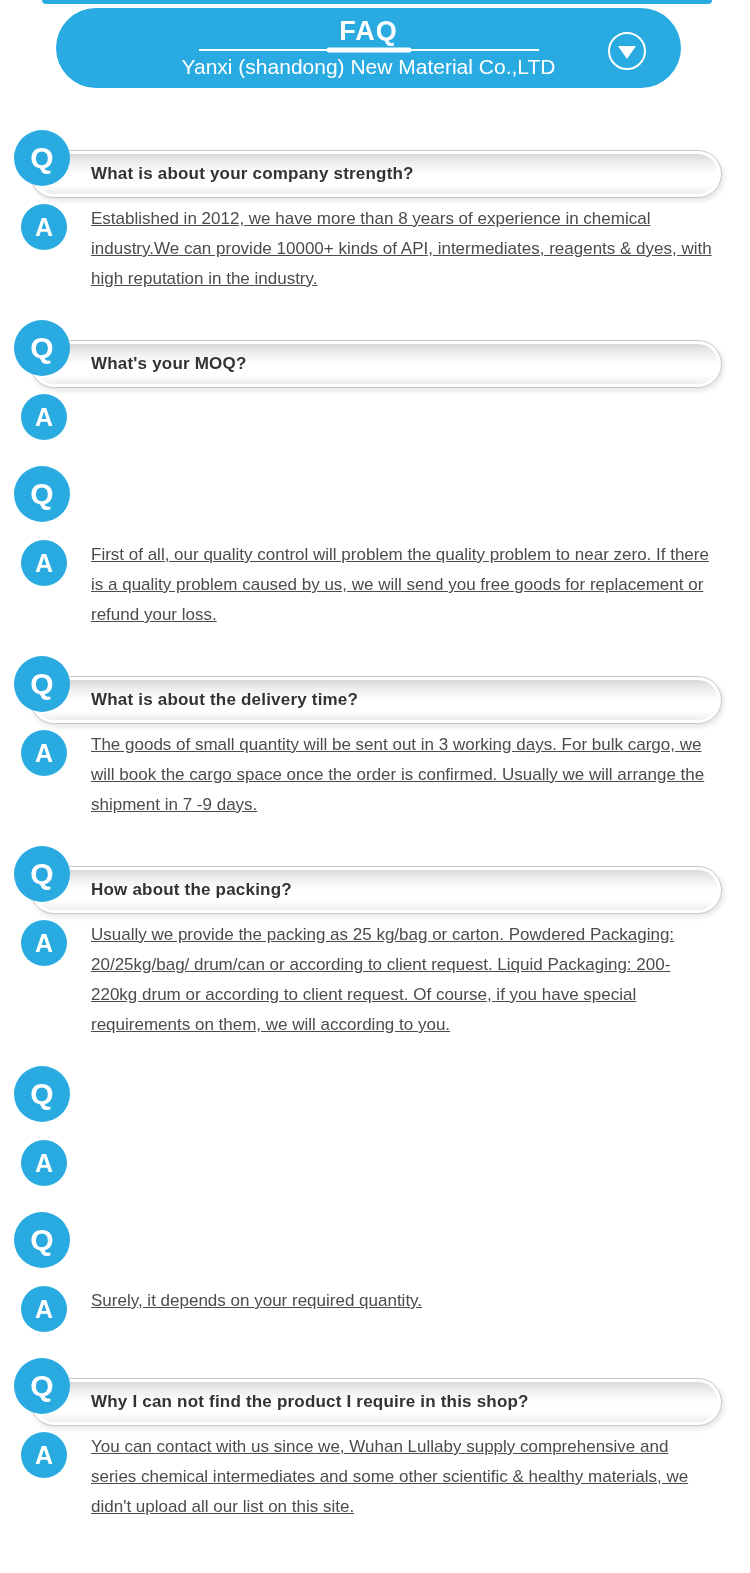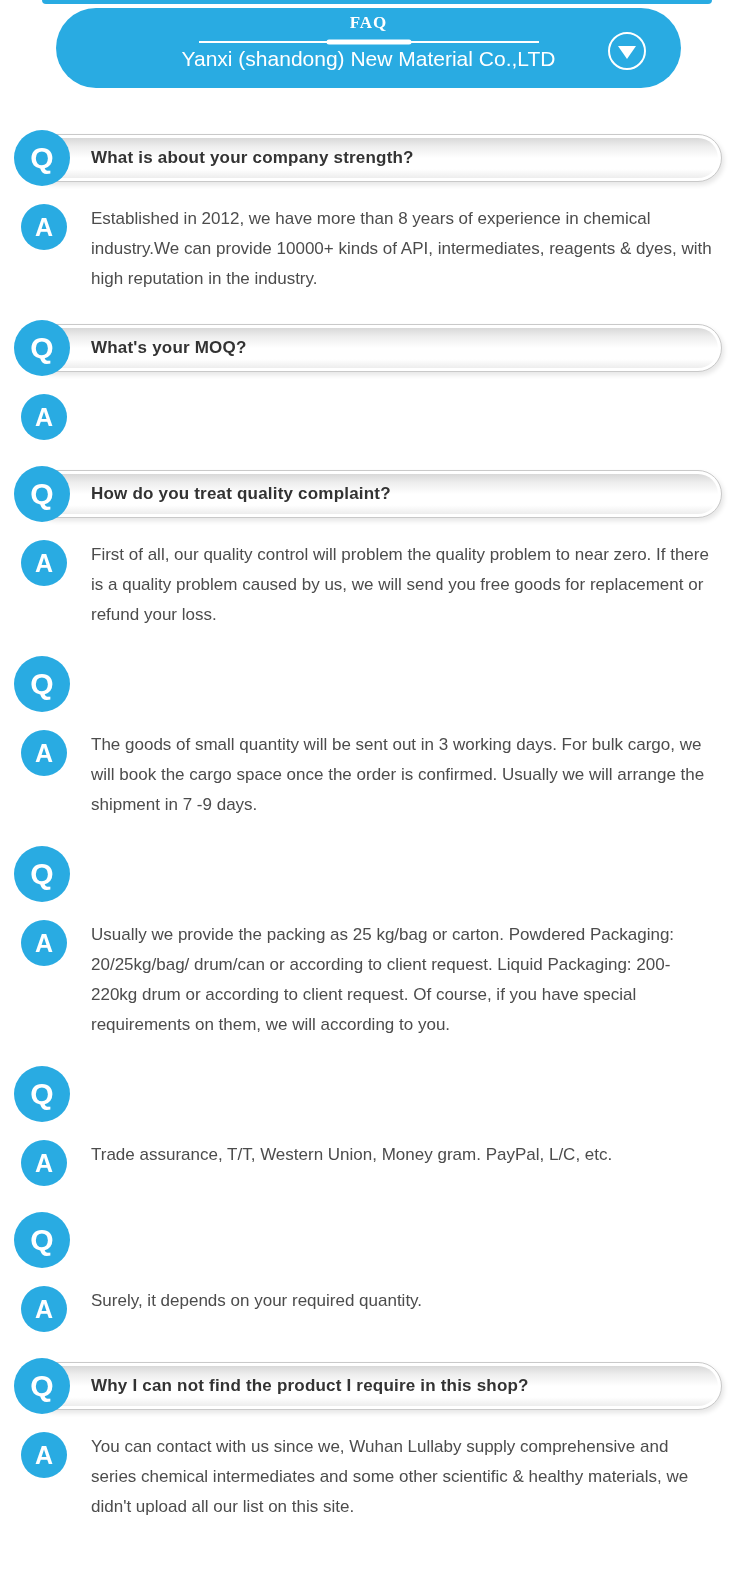--- a/index.html
+++ b/index.html
@@ -29,25 +29,25 @@
     position: relative;
     margin: 8px 0 0 56px;
     width: 625px;
     height: 80px;
     background: #29abe2;
     border-radius: 40px;
     color: #ffffff;
     text-align: center;
   }
   .header-title {
-    font-size: 17px;
+    padding-top: 8px;
+    font-size: 27px;
     font-weight: bold;
     letter-spacing: 1px;
     line-height: 30px;
-    font-family: Liberation Serif, serif;
   }
   .header-divider {
     position: relative;
     width: 340px;
     height: 2px;
     background: #ffffff;
     margin: 3px auto 3px;
   }
   .header-divider .thick-seg {
     position: absolute;
@@ -95,21 +95,21 @@
 
   .q-row {
     position: relative;
     height: 56px;
     margin-bottom: 14px;
   }
   .q-pill {
     position: absolute;
     left: 30px;
     right: 28px;
-    top: 4px;
+    top: 20px;
     height: 48px;
     border: 1px solid #c9c9c9;
     border-radius: 26px;
     background: #ffffff;
     box-shadow: 2px 3px 5px rgba(0,0,0,0.10);
     cursor: pointer;
   }
   .q-pill-inner {
     position: absolute;
     left: 3px; right: 3px; top: 3px; bottom: 3px;
@@ -158,20 +158,21 @@
     font-size: 25px;
     margin-top: 4px;
   }
   .a-text {
     margin: 0 0 0 24px;
     width: 625px;
     font-size: 17px;
     line-height: 30px;
     color: #4c4c4c;
     padding-top: 4px;
+    text-decoration: underline;
   }
 </style>
 </head>
 <body>
 
 <div class="top-strip"></div>
 
 <header class="header">
   <div class="header-title">FAQ</div>
   <div class="header-divider">
@@ -217,53 +218,58 @@
     </div>
     <div class="a-row">
       <div class="badge a-badge">
         <span>A</span>
       </div>
     </div>
   </section>
 
   <section class="faq-item">
     <div class="q-row">
-      <div class="q-pill">
-        <div class="q-pill-inner">
-          <span class="q-text">How do you treat quality complaint?</span>
-        </div>
-      </div>
       <div class="badge q-badge">
         <span>Q</span>
       </div>
     </div>
     <div class="a-row">
       <div class="badge a-badge">
         <span>A</span>
       </div>
       <p class="a-text">First of all, our quality control will problem the quality problem to near zero. If there is a quality problem caused by us, we will send you free goods for replacement or refund your loss.</p>
     </div>
   </section>
 
   <section class="faq-item">
     <div class="q-row">
+      <div class="q-pill">
+        <div class="q-pill-inner">
+          <span class="q-text">What is about the delivery time?</span>
+        </div>
+      </div>
       <div class="badge q-badge">
         <span>Q</span>
       </div>
     </div>
     <div class="a-row">
       <div class="badge a-badge">
         <span>A</span>
       </div>
       <p class="a-text">The goods of small quantity will be sent out in 3 working days. For bulk cargo, we will book the cargo space once the order is confirmed. Usually we will arrange the shipment in 7 -9 days.</p>
     </div>
   </section>
 
   <section class="faq-item">
     <div class="q-row">
+      <div class="q-pill">
+        <div class="q-pill-inner">
+          <span class="q-text">How about the packing?</span>
+        </div>
+      </div>
       <div class="badge q-badge">
         <span>Q</span>
       </div>
     </div>
     <div class="a-row">
       <div class="badge a-badge">
         <span>A</span>
       </div>
       <p class="a-text">Usually we provide the packing as 25 kg/bag or carton. Powdered Packaging: 20/25kg/bag/ drum/can or according to client request. Liquid Packaging: 200-220kg drum or according to client request. Of course, if you have special requirements on them, we will according to you.</p>
     </div>
@@ -272,21 +278,20 @@
   <section class="faq-item">
     <div class="q-row">
       <div class="badge q-badge">
         <span>Q</span>
       </div>
     </div>
     <div class="a-row">
       <div class="badge a-badge">
         <span>A</span>
       </div>
-      <p class="a-text">Trade assurance, T/T, Western Union, Money gram. PayPal, L/C, etc.</p>
     </div>
   </section>
 
   <section class="faq-item">
     <div class="q-row">
       <div class="badge q-badge">
         <span>Q</span>
       </div>
     </div>
     <div class="a-row">

